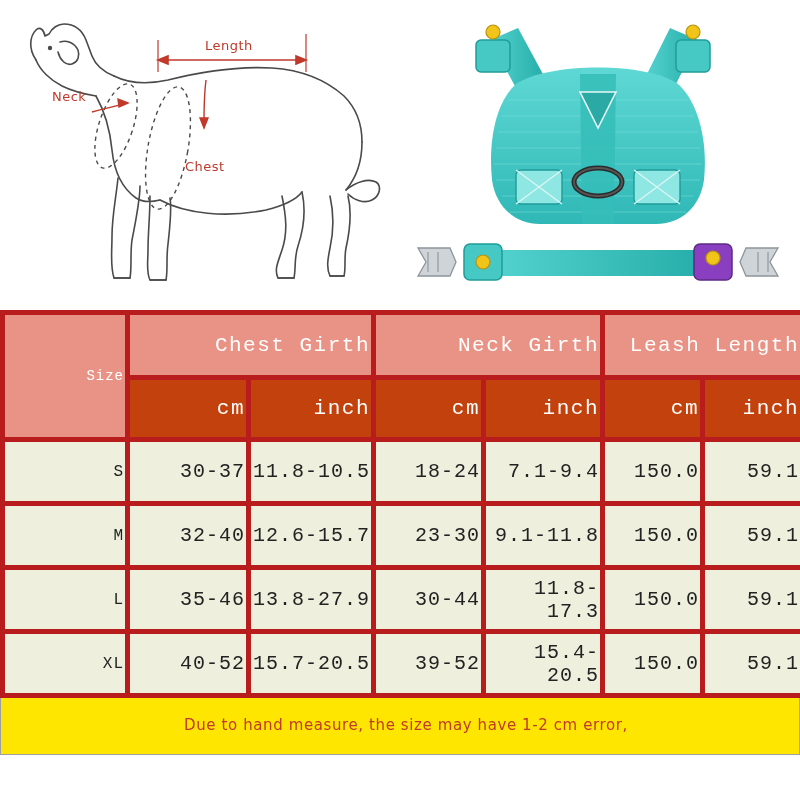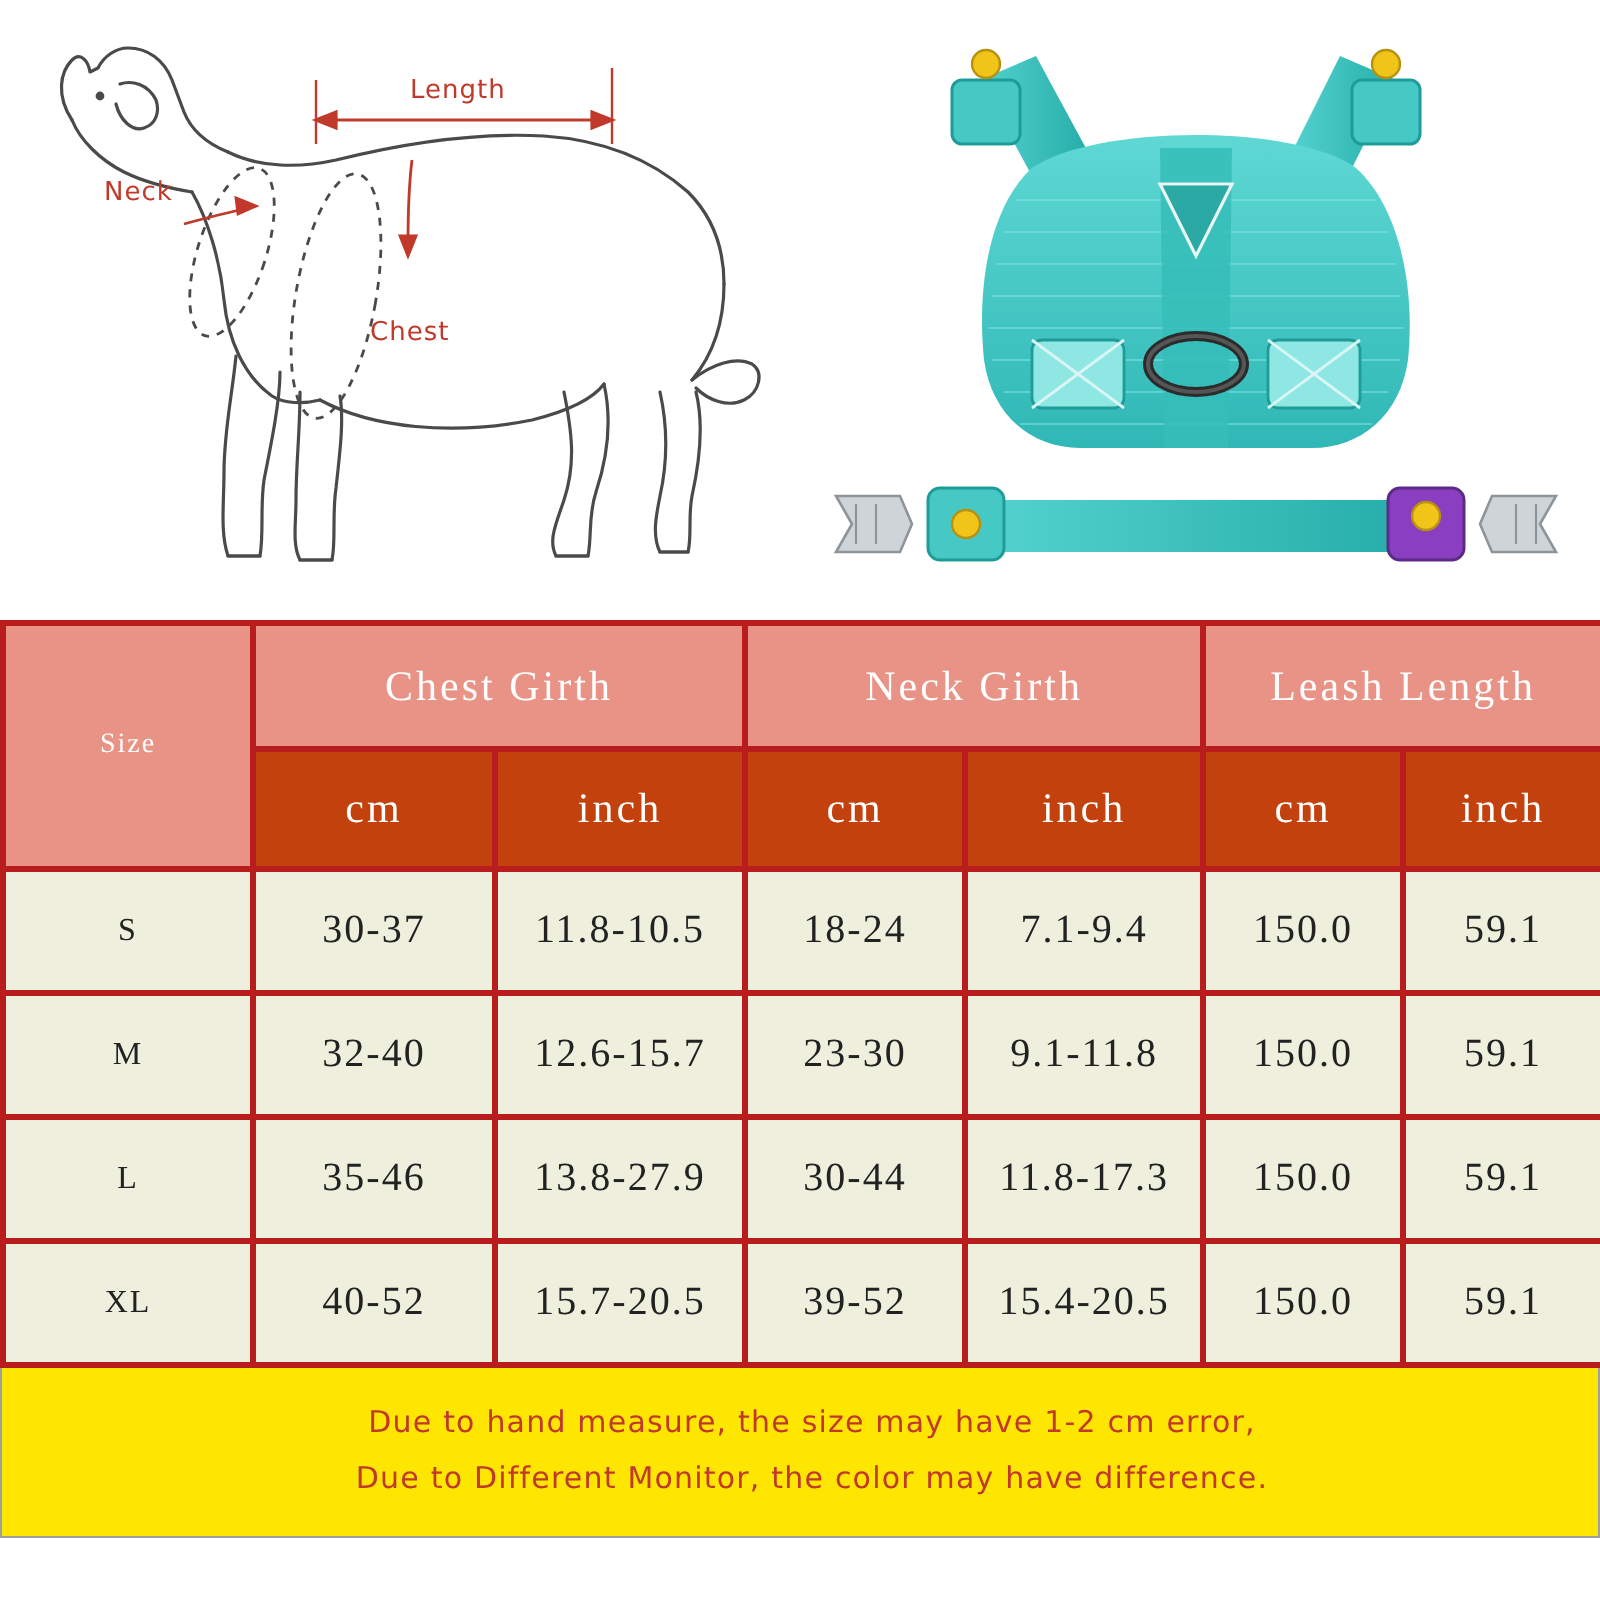--- a/index.html
+++ b/index.html
@@ -52,23 +52,23 @@
   .label-neck   { left: 52px;  top: 89px; }
   .label-chest  { left: 185px; top: 131px; margin-top: 28px; }
 
   
   .size-table {
     border-collapse: collapse;
     width: 800px;
     table-layout: fixed;
   }
   .size-table td, .size-table th {
-    border: 3px solid #b91c1c;
-    text-align: center;
-    font-family: Liberation Serif, serif;
+    border: 5px solid #b91c1c;
+    text-align: right;
+    font-family: Liberation Mono, monospace;
     font-weight: normal;
   }
   .hdr-main td {
     background: #e99386;
     color: #ffffff;
     height: 58px;
     font-size: 21px;
     letter-spacing: 1.5px;
   }
   .hdr-main td.size-cell {
@@ -322,16 +322,15 @@
         <td>39-52</td>
         <td>15.4-20.5</td>
         <td>150.0</td>
         <td>59.1</td>
       </tr>
     </tbody>
   </table>
 
   <div class="note-bar">
     <span class="note-line">Due to hand measure, the size may have 1-2 cm error,</span>
-    <span class="note-line">Due to Different Monitor, the color may have difference.</span>
   </div>
 
 </div>
 
 </body></html>

